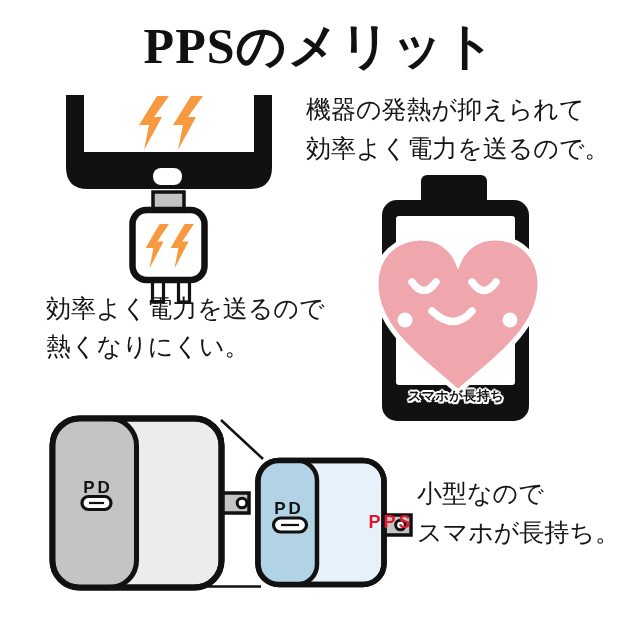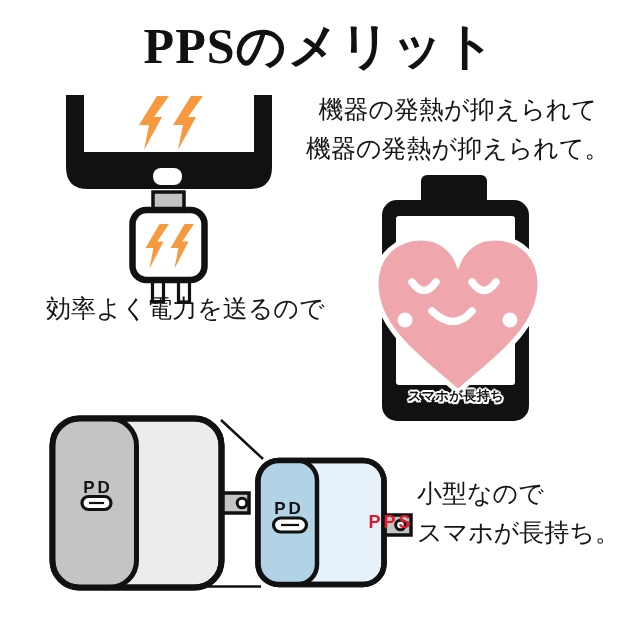--- a/index.html
+++ b/index.html
@@ -11,21 +11,21 @@
     position:absolute;left:0;top:13px;width:640px;margin:0;
     text-align:center;font-size:50px;font-weight:700;letter-spacing:1px;color:#111;
   }
   .illo{position:absolute;}
   .illo-phone{left:60px;top:93px;}
   .illo-battery{left:370px;top:170px;}
   .illo-chargers{left:45px;top:410px;}
   .caption{
     position:absolute;font-size:25px;line-height:39px;color:#151515;white-space:nowrap;
   }
-  .caption-heat{left:306px;top:90px;text-align:center;}
+  .caption-heat{left:306px;top:90px;}
   .caption-efficiency{left:46px;top:290px;line-height:38px;}
   .caption-portability{left:417px;top:474px;line-height:39px;}
   .battery-label{
     position:absolute;left:380px;top:387px;width:152px;text-align:center;
     font-family:"Liberation Sans","DejaVu Sans",sans-serif;font-weight:700;font-size:13px;color:#111;
     text-shadow:2px 0 0 #fff,-2px 0 0 #fff,0 2px 0 #fff,0 -2px 0 #fff,
                 1.5px 1.5px 0 #fff,-1.5px 1.5px 0 #fff,1.5px -1.5px 0 #fff,-1.5px -1.5px 0 #fff;
     letter-spacing:0.5px;
   }
   .port-label{
@@ -123,25 +123,26 @@
       <rect x="228.5" y="108" width="33" height="14" rx="7" fill="#fff" stroke="#111" stroke-width="3.2"></rect>
       <line x1="236" y1="115" x2="254" y2="115" stroke="#111" stroke-width="2.2"></line>
     </g>
   </svg>
   <span class="port-label port-label-large">PD</span>
   <span class="port-label port-label-small">PD</span>
   <span class="pps-label">PPS</span>
 
   <div class="caption caption-heat">
     <div>機器の発熱が抑えられて</div>
-    <div>機器の発熱が抑えられて。</div>
+    <div>効率よく電力を送るので。</div>
   </div>
 
   <div class="caption caption-efficiency">
     <div>効率よく電力を送るので</div>
+    <div>熱くなりにくい。</div>
   </div>
 
   <div class="caption caption-portability">
     <div>小型なので</div>
     <div>スマホが長持ち。</div>
   </div>
 
 </div>
 
 </body></html>

